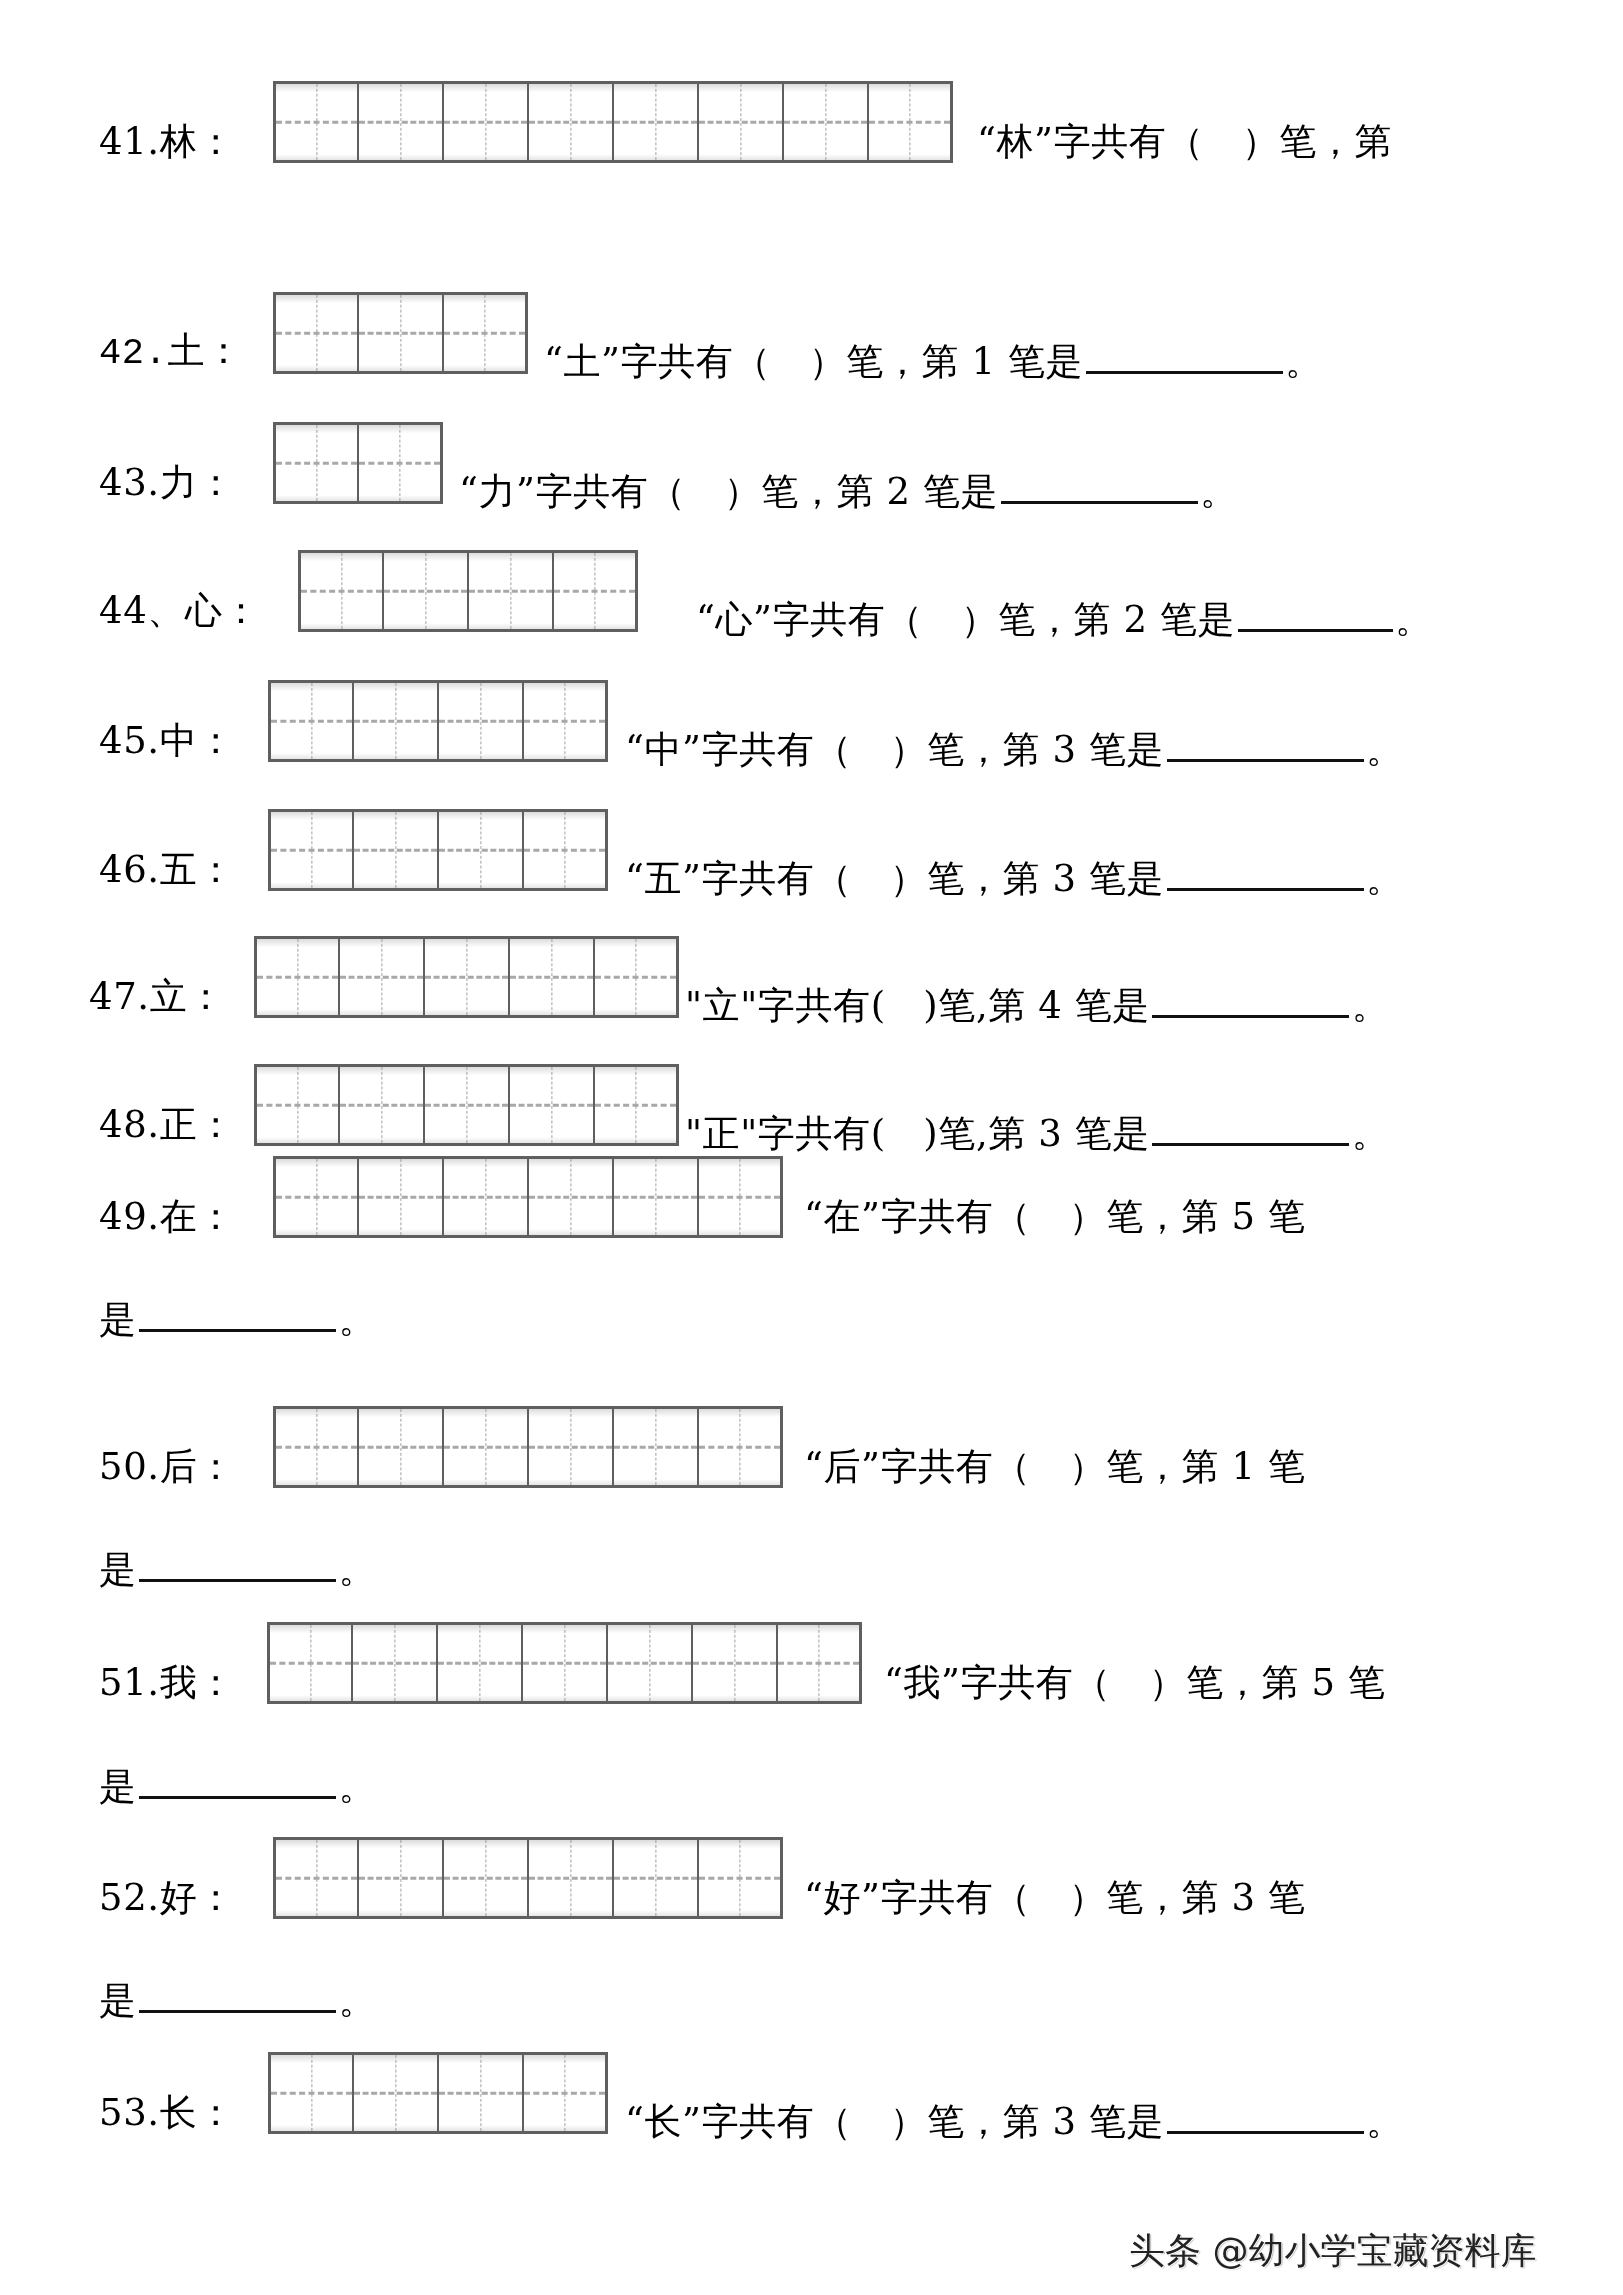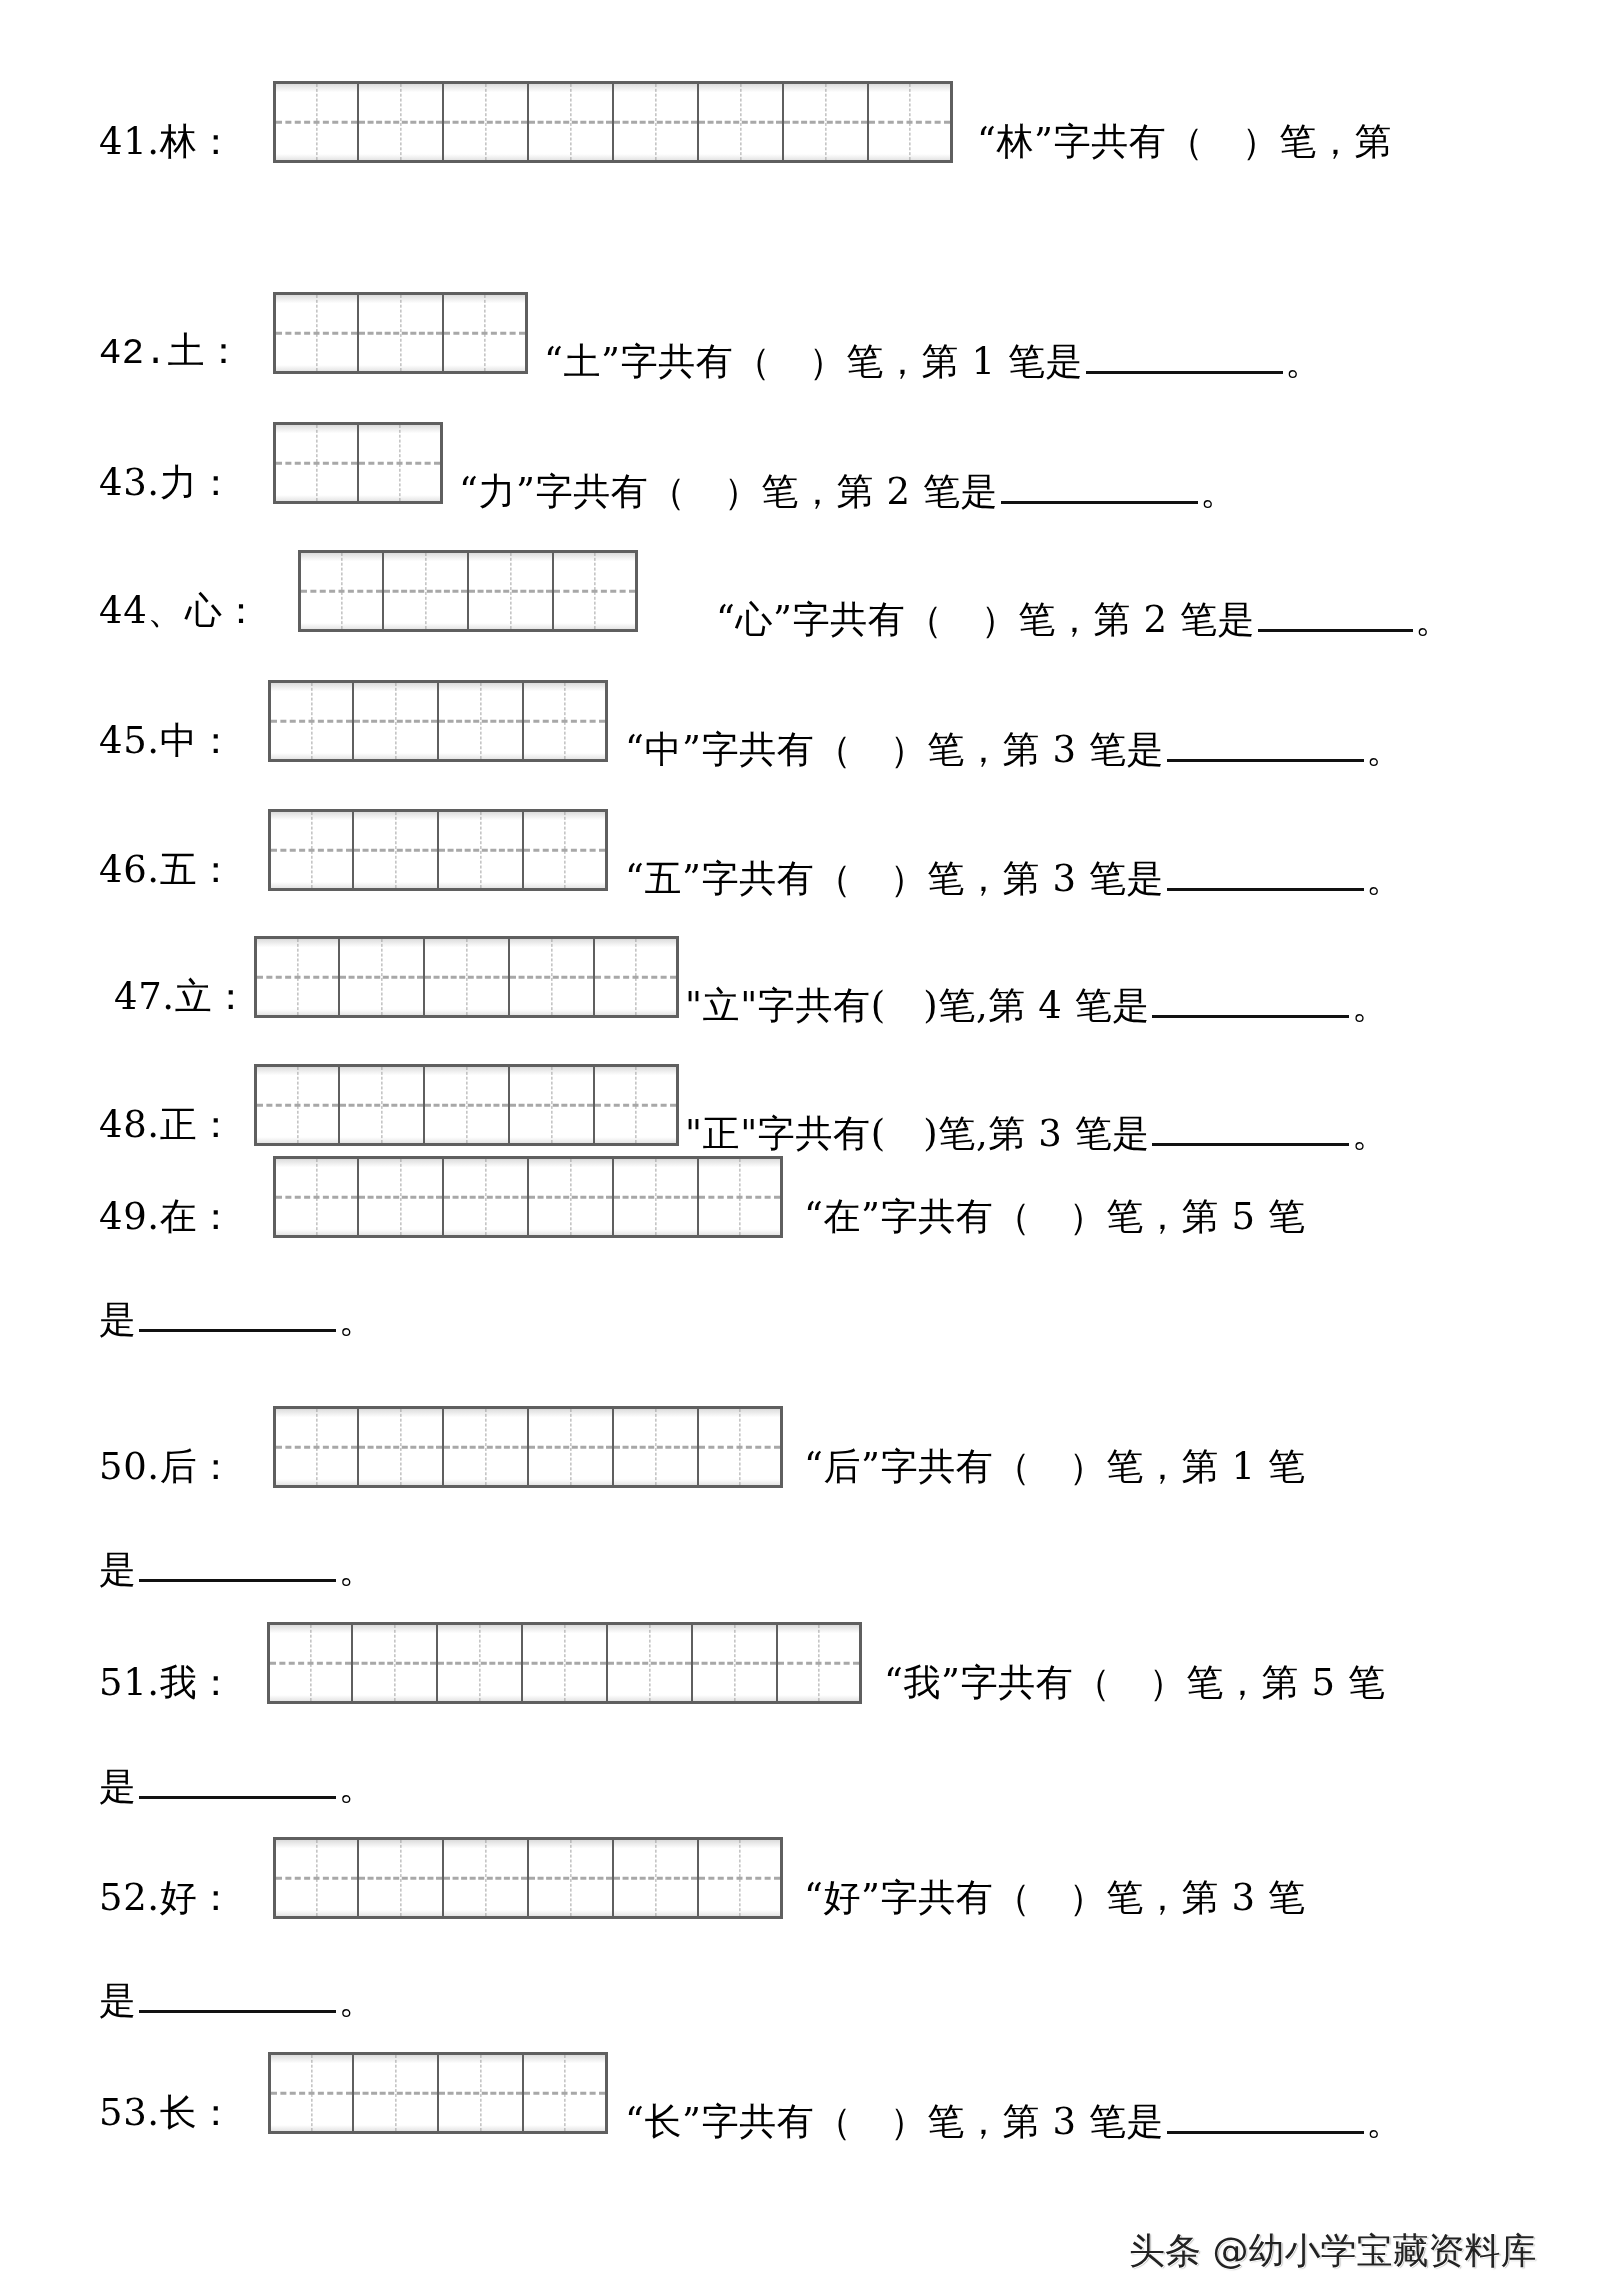--- a/index.html
+++ b/index.html
@@ -128,21 +128,21 @@
 </div>
 
 <div class="item" style="top:550px;height:83px;">
   <div class="label" style="left:99px;top:37px;">44、心：</div>
   <div class="grid" style="left:298px;top:0;">
     <div class="cell"></div>
     <div class="cell"></div>
     <div class="cell"></div>
     <div class="cell"></div>
   </div>
-  <div class="q" style="left:716px;top:37px;text-align:center;">
+  <div class="q" style="left:696px;top:37px;text-align:center;">
     <span>“心”字共有（　）笔，第 2 笔是</span><span class="blank short"></span><span class="period">。</span>
   </div>
 </div>
 
 <div class="item" style="top:680px;height:83px;">
   <div class="label" style="left:99px;top:37px;">45.中：</div>
   <div class="grid" style="left:268px;top:0;">
     <div class="cell"></div>
     <div class="cell"></div>
     <div class="cell"></div>
@@ -160,21 +160,21 @@
     <div class="cell"></div>
     <div class="cell"></div>
     <div class="cell"></div>
   </div>
   <div class="q" style="left:625px;top:37px;">
     <span>“五”字共有（　）笔，第 3 笔是</span><span class="blank"></span><span class="period">。</span>
   </div>
 </div>
 
 <div class="item" style="top:936px;height:83px;">
-  <div class="label" style="left:114px;top:37px;">47.立：</div>
+  <div class="label" style="left:89px;top:37px;">47.立：</div>
   <div class="grid" style="left:254px;top:0;">
     <div class="cell"></div>
     <div class="cell"></div>
     <div class="cell"></div>
     <div class="cell"></div>
     <div class="cell"></div>
   </div>
   <div class="q" style="left:685px;top:37px;">
     <span>"立"字共有(　)笔,第 4 笔是</span><span class="blank"></span><span class="period">。</span>
   </div>

